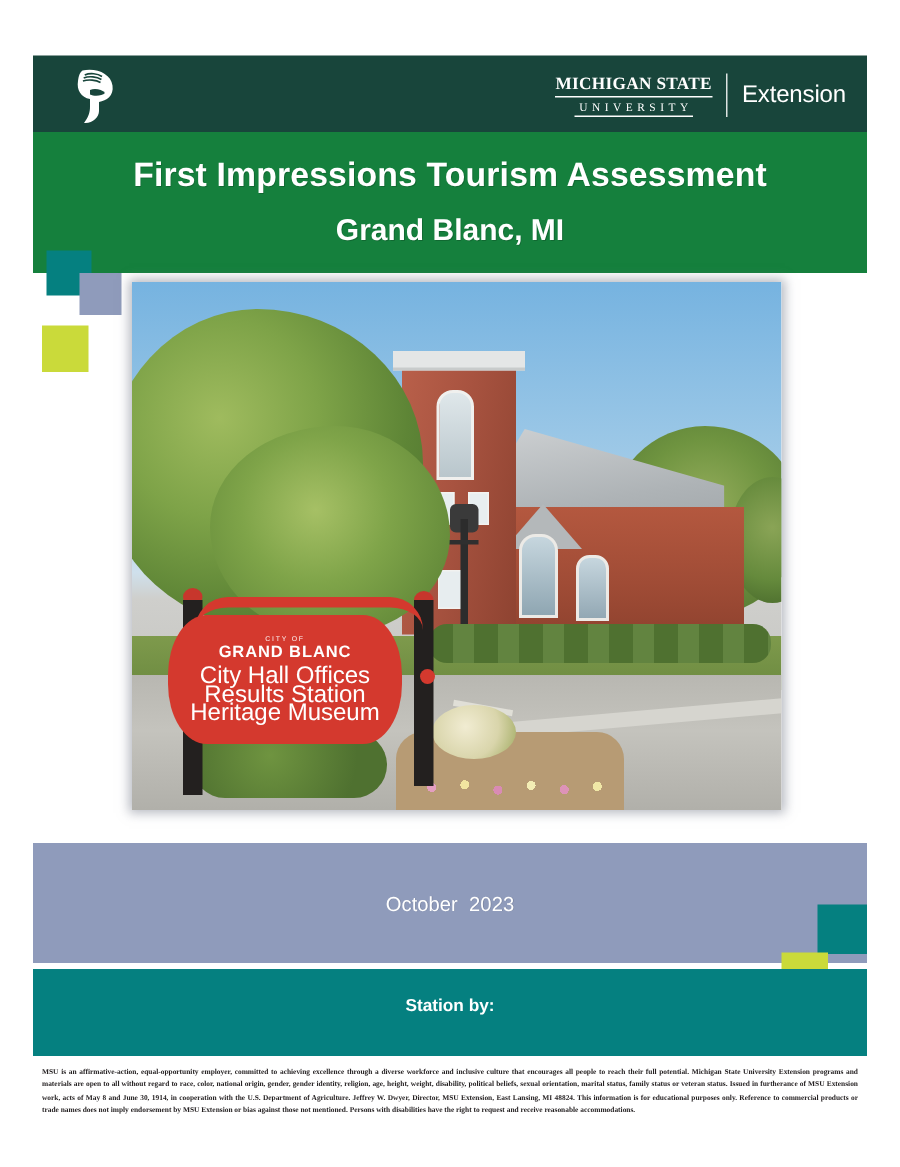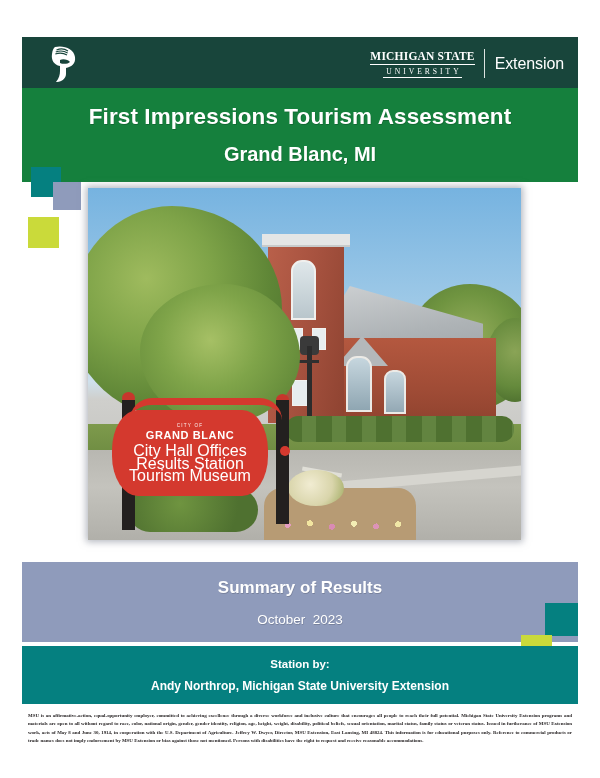--- a/index.html
+++ b/index.html
@@ -441,32 +441,30 @@
     <div class="sign-post-l"></div>
     <div class="sign-post-r"></div>
     <div class="sign-arch"></div>
     <div class="sign-nub-l"></div>
     <div class="sign-nub-r"></div>
     <div class="sign-plate">
       <div class="sign-cityof">CITY OF</div>
       <div class="sign-grandblanc">GRAND BLANC</div>
       <div class="sign-line">City Hall Offices</div>
       <div class="sign-line">Results Station</div>
-      <div class="sign-line">Tourism Museum</div>
+      <div class="sign-line">Heritage Museum</div>
     </div>
   </div>
 </div>
 
 <div class="summary-block">
-  <div class="summary-title">Summary of Results</div>
   <div class="summary-date">October  2023</div>
 </div>
 
 <div class="sq sq-teal-br"></div>
 <div class="sq sq-lime-br"></div>
 <div class="sq sq-gray-br"></div>
 
 <div class="compiled-block">
   <div class="compiled-label">Station by:</div>
-  <div class="compiled-name">Andy Northrop, Michigan State University Extension</div>
 </div>
 
 <div class="disclaimer">MSU is an affirmative-action, equal-opportunity employer, committed to achieving excellence through a diverse workforce and inclusive culture that encourages all people to reach their full potential. Michigan State University Extension programs and materials are open to all without regard to race, color, national origin, gender, gender identity, religion, age, height, weight, disability, political beliefs, sexual orientation, marital status, family status or veteran status. Issued in furtherance of MSU Extension work, acts of May 8 and June 30, 1914, in cooperation with the U.S. Department of Agriculture. Jeffrey W. Dwyer, Director, MSU Extension, East Lansing, MI 48824. This information is for educational purposes only. Reference to commercial products or trade names does not imply endorsement by MSU Extension or bias against those not mentioned. Persons with disabilities have the right to request and receive reasonable accommodations.</div>
 
 </body></html>

